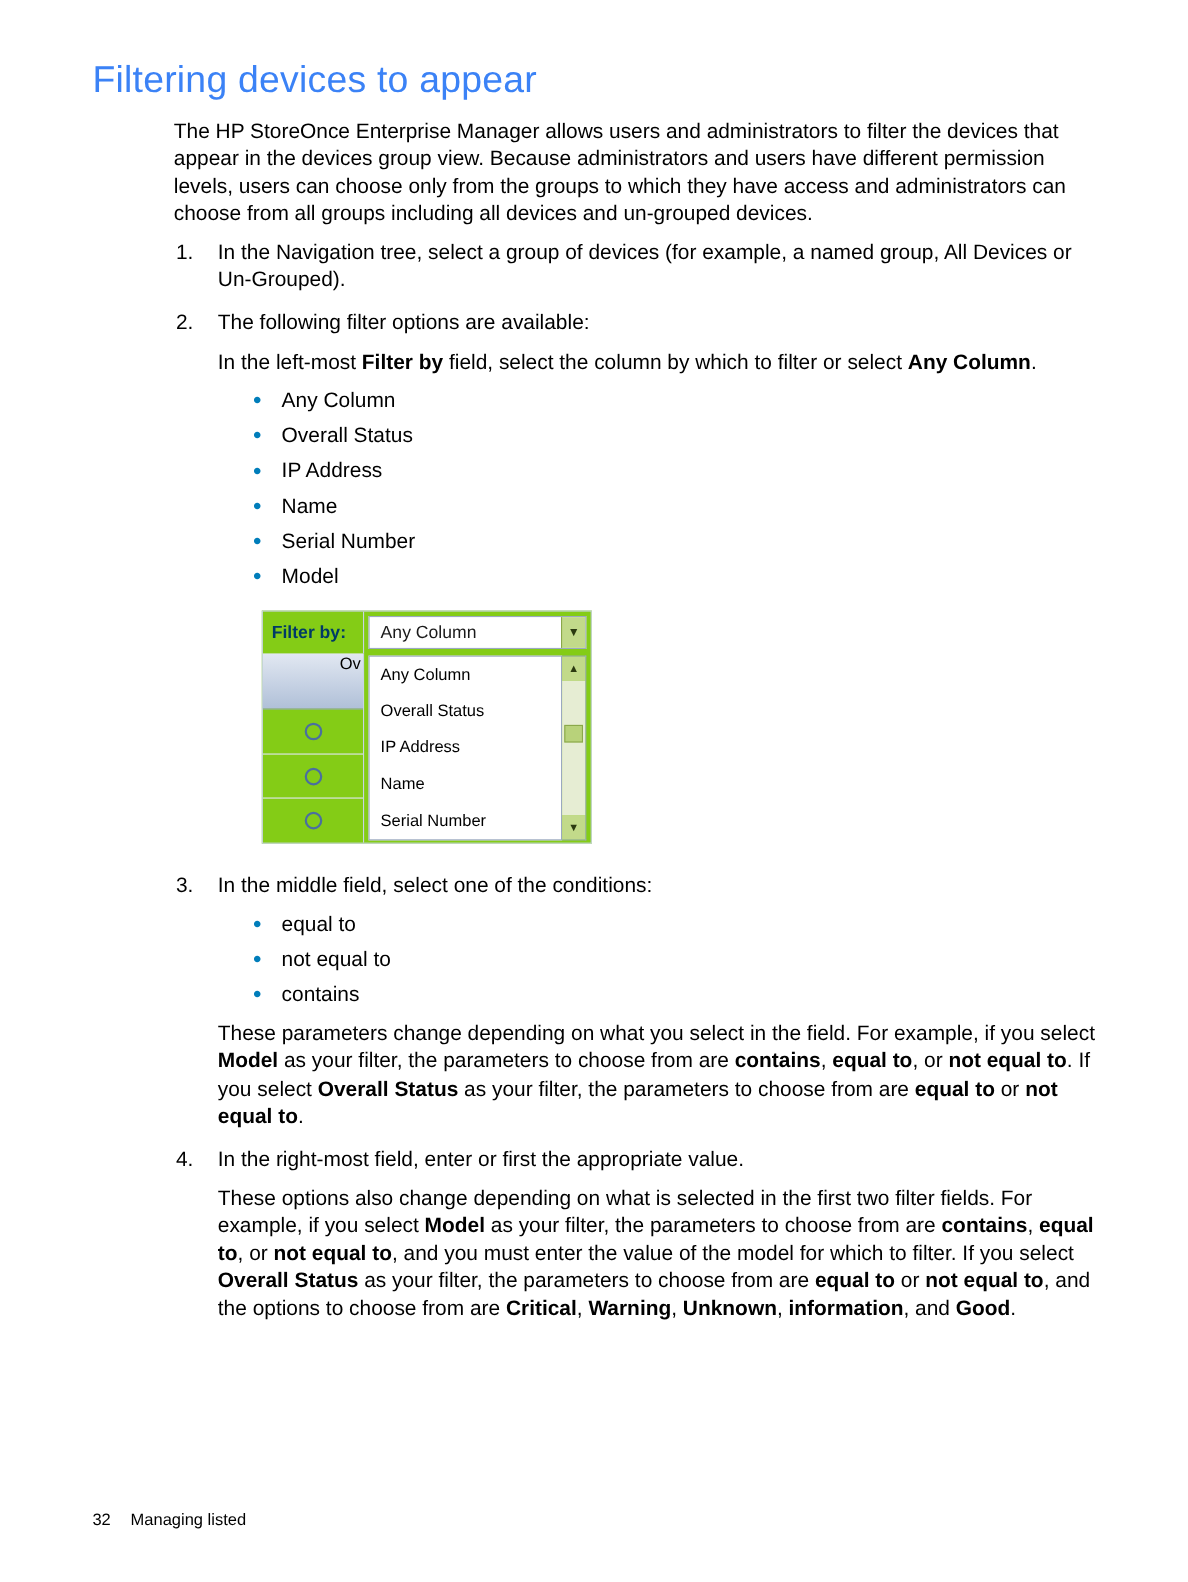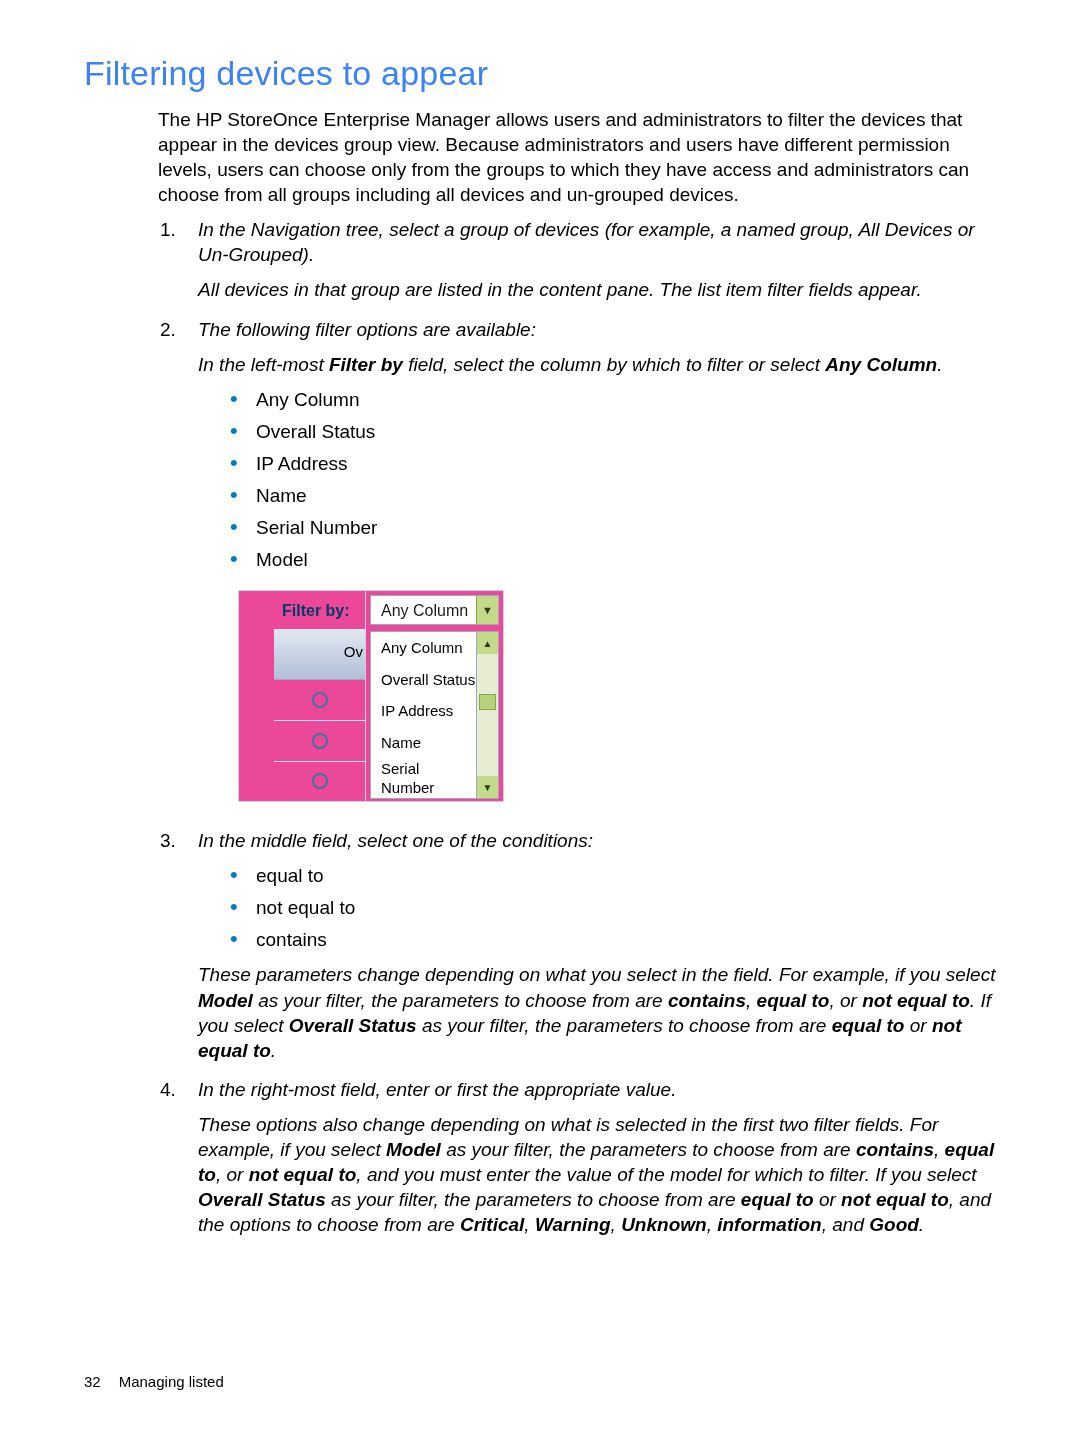--- a/index.html
+++ b/index.html
@@ -44,21 +44,20 @@
     width: 40px;
     flex-shrink: 0;
     text-align: left;
     padding-left: 2px;
   }
   ol.steps > li > .step-body {
     flex: 1;
   }
   ol.steps > li > .step-body > p {
     margin-bottom: 10px;
-    font-style: italic;
   }
   ul.bullets {
     list-style: none;
     margin: 4px 0 10px 32px;
     padding: 0;
   }
   ul.bullets li {
     position: relative;
     padding-left: 26px;
     margin-bottom: 7px;
@@ -70,27 +69,26 @@
     left: 0;
     font-size: 22px;
     line-height: 1;
     top: 1px;
   }
   b { font-weight: bold; }
   .figure-wrap {
     margin: 18px 0 22px 40px;
   }
   .filter-box {
-    width: 266px;
+    width: 300px;
     border: 1px solid #c8d4e4;
-    background: #ec4899;
+    background: #84cc16;
     font-family: Arial, Helvetica, sans-serif;
     font-size: 16px;
     color: #1a1a1a;
-    padding-left: 35px;
   }
   .fb-top {
     display: flex;
     align-items: stretch;
     height: 38px;
   }
   .fb-label-cell {
     width: 92px;
     display: flex;
     align-items: center;
@@ -129,21 +127,21 @@
   .fb-left {
     width: 92px;
     display: flex;
     flex-direction: column;
     border-right: 1px solid #c8d4e4;
   }
   .fb-ov-row {
     height: 51px;
     background: linear-gradient(#e2e8f2, #b0c0d8);
     display: flex;
-    align-items: center;
+    align-items: flex-start;
     justify-content: flex-end;
     padding-right: 2px;
     color: #000;
     font-size: 15px;
     font-weight: 400;
     border-bottom: 1px solid #9aa9bf;
   }
   .fb-ov-row span { margin-bottom: 4px; }
   .fb-radio-col {
     flex: 1;
@@ -226,21 +224,20 @@
 
   <div class="body-block">
     <p>The HP StoreOnce Enterprise Manager allows users and administrators to filter the devices that appear in the devices group view. Because administrators and users have different permission levels, users can choose only from the groups to which they have access and administrators can choose from all groups including all devices and un-grouped devices.</p>
 
     <ol class="steps">
 
       <li>
         <div class="num">1.</div>
         <div class="step-body">
           <p>In the Navigation tree, select a group of devices (for example, a named group, All Devices or Un-Grouped).</p>
-          <p>All devices in that group are listed in the content pane. The list item filter fields appear.</p>
         </div>
       </li>
 
       <li>
         <div class="num">2.</div>
         <div class="step-body">
           <p>The following filter options are available:</p>
           <p>
             <span>In the left-most </span><b>Filter by</b><span> field, select the column by which to filter or select </span><b>Any Column</b><span>.</span>
           </p>

